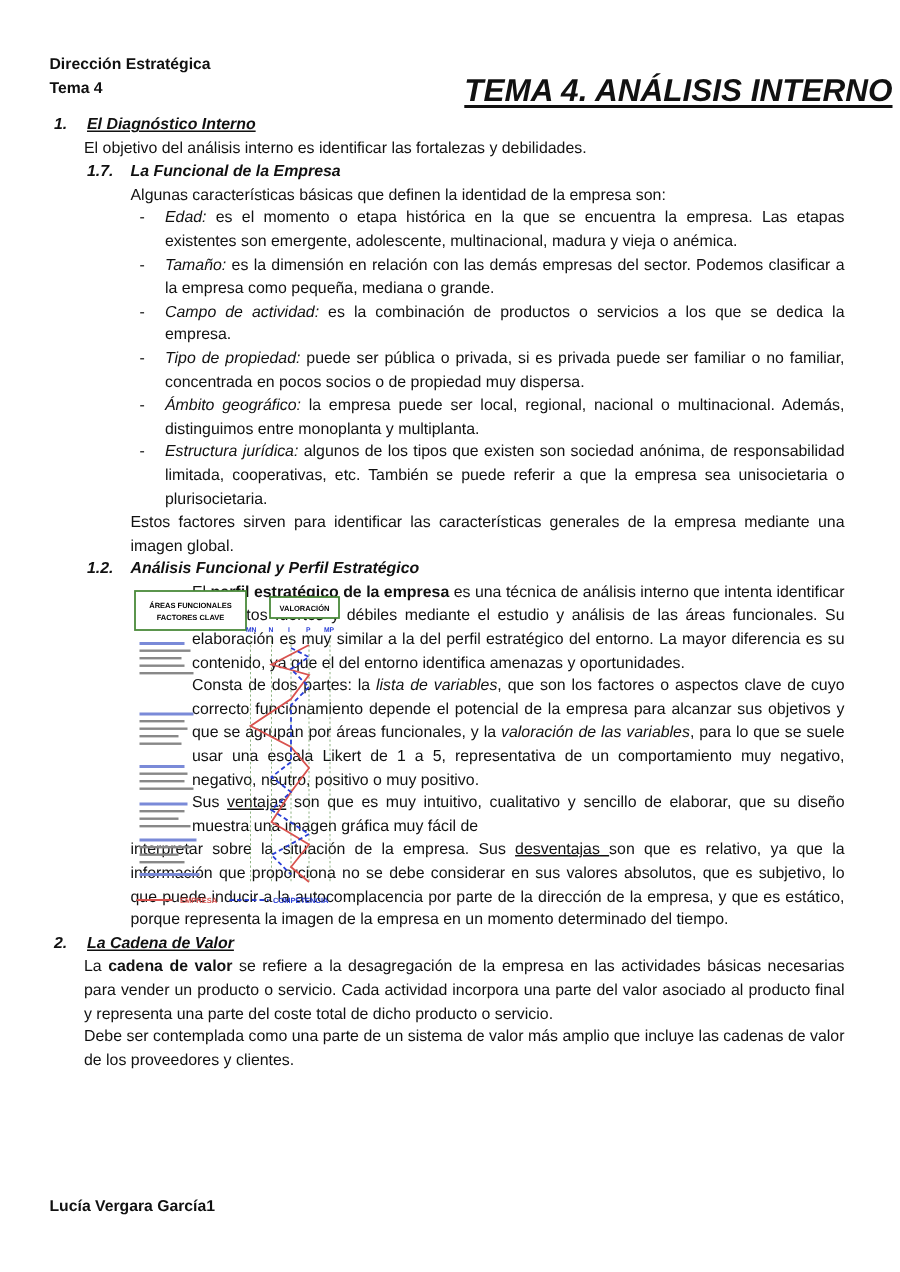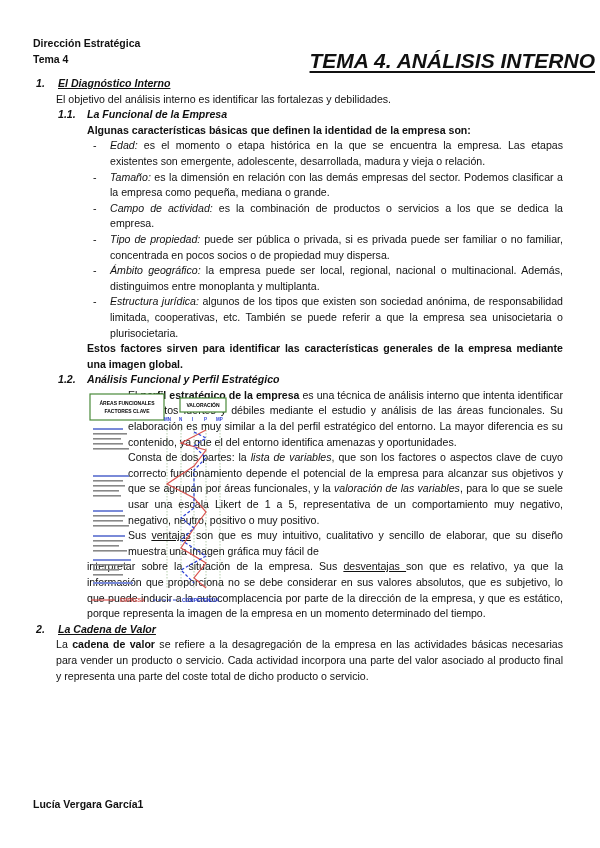--- a/index.html
+++ b/index.html
@@ -10,21 +10,21 @@
     .title { position: absolute; top: 48px; left: 0; right: 5px; text-align: right; font-weight: bold; font-style: italic;
       font-size: 21px; line-height: 26px; }
     .title span { text-decoration: underline; text-decoration-thickness: 2px; text-underline-offset: 3px; }
     .content { position: absolute; top: 76px; left: 33px; width: 530px; }
     .h1 { font-weight: bold; font-style: italic; display: flex; }
     .h1 .num { width: 22px; padding-left: 3px; }
     .h1 .t { text-decoration: underline; }
     .p1 { padding-left: 23px; text-align: justify; }
     .h2 { font-weight: bold; font-style: italic; display: flex; padding-left: 25px; }
     .h2 .num { width: 29px; }
-    .p2 { padding-left: 54px; text-align: justify; font-weight: bold; }
+    .p2 { padding-left: 54px; text-align: justify; }
     ul.dash { list-style: none; margin: 0; padding: 0 0 0 54px; }
     ul.dash li { display: flex; text-align: justify; }
     ul.dash li .d { width: 23px; flex: none; padding-left: 6px; box-sizing: border-box; }
     ul.dash li .body { flex: 1; }
     .sec12 { position: relative; }
     .fig { position: absolute; left: 54px; top: 0; width: 150px; height: 218px; }
     .rtext { margin-left: 95px; text-align: justify; }
     .fulltext { padding-left: 54px; text-align: justify; }
     .u { text-decoration: underline; }
     .footer { position: absolute; top: 797px; left: 33px; right: 43px; display: flex; justify-content: flex-start;
@@ -41,28 +41,28 @@
 <div class="title"><span>TEMA 4. ANÁLISIS INTERNO</span></div>
 
 <div class="content">
   <div class="h1">
     <span class="num">1.</span>
     <span class="t">El Diagnóstico Interno</span>
   </div>
   <div class="p1">El objetivo del análisis interno es identificar las fortalezas y debilidades.</div>
 
   <div class="h2">
-    <span class="num">1.1.</span>
+    <span class="num">1.7.</span>
     <span>La Funcional de la Empresa</span>
   </div>
   <div class="p2">Algunas características básicas que definen la identidad de la empresa son:</div>
   <ul class="dash">
     <li>
         <span class="d">-</span>
-        <span class="body"><i>Edad:</i><span> es el momento o etapa histórica en la que se encuentra la empresa. Las etapas existentes son emergente, adolescente, desarrollada, madura y vieja o relación.</span></span>
+        <span class="body"><i>Edad:</i><span> es el momento o etapa histórica en la que se encuentra la empresa. Las etapas existentes son emergente, adolescente, multinacional, madura y vieja o anémica.</span></span>
       </li>
     <li>
         <span class="d">-</span>
         <span class="body"><i>Tamaño:</i><span> es la dimensión en relación con las demás empresas del sector. Podemos clasificar a la empresa como pequeña, mediana o grande.</span></span>
       </li>
     <li>
         <span class="d">-</span>
         <span class="body"><i>Campo de actividad:</i><span> es la combinación de productos o servicios a los que se dedica la empresa.</span></span>
       </li>
     <li>
@@ -156,18 +156,19 @@
     </div>
   </div>
 
   <div class="h1">
     <span class="num">2.</span>
     <span class="t">La Cadena de Valor</span>
   </div>
   <div class="p1">
     <span>La </span><b>cadena de valor</b><span> se refiere a la desagregación de la empresa en las actividades básicas necesarias para vender un producto o servicio. Cada actividad incorpora una parte del valor asociado al producto final y representa una parte del coste total de dicho producto o servicio.</span>
   </div>
+  <div class="p1">Debe ser contemplada como una parte de un sistema de valor más amplio que incluye las cadenas de valor de los proveedores y clientes.</div>
 </div>
 
 <div class="footer">
   <span>Lucía Vergara García</span>
   <span>1</span>
 </div>
 
 </body></html>

